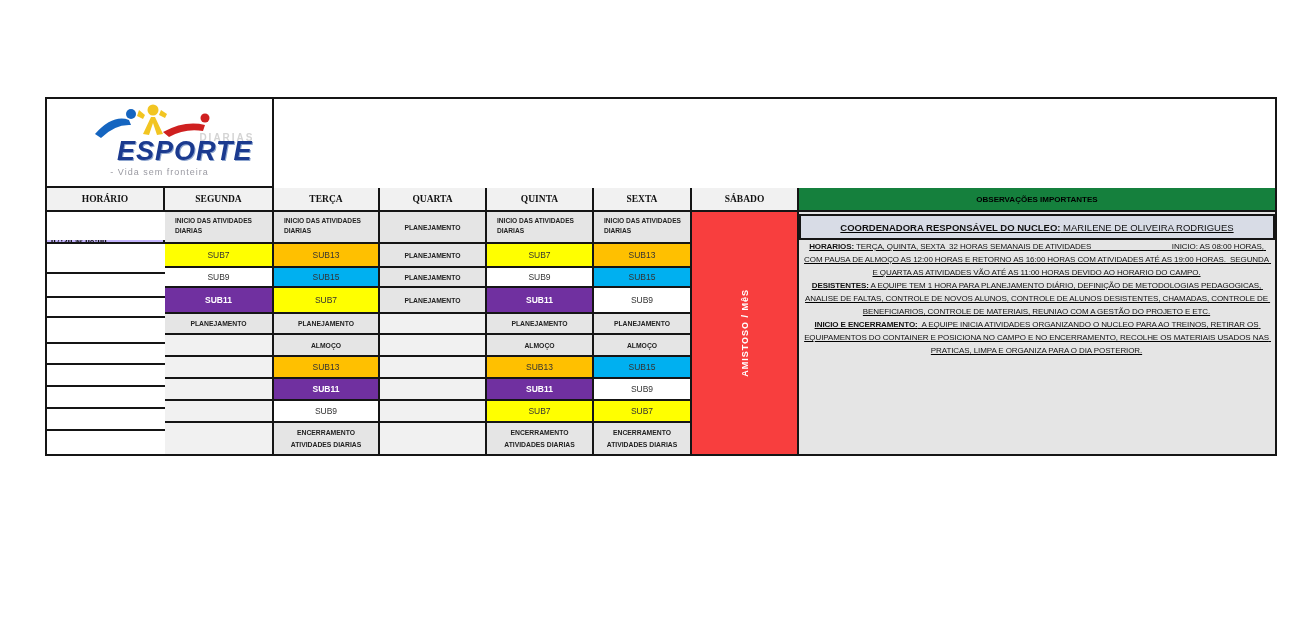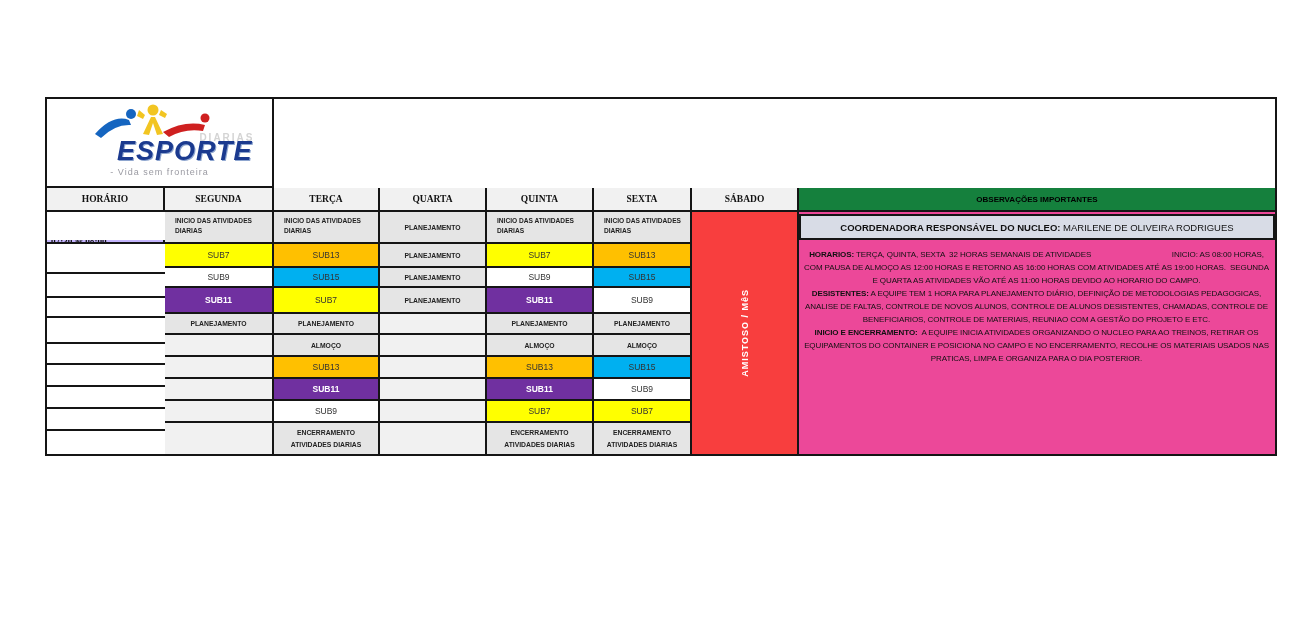--- a/index.html
+++ b/index.html
@@ -21,21 +21,21 @@
   .nb { border-bottom:none; }
 
   .logo-cell  { grid-area:1/1/2/3; background:#fff; position:relative; }
   .title-cell { grid-area:1/3/2/9; border-right:none; gap:42px;
                 font:bold 11.5px "Liberation Sans",sans-serif; color:#111; }
   .obs-header { grid-area:2/8/3/9; border-right:none; background:#15803d;
                 font:bold 8px "Liberation Sans",sans-serif; }
   .sab-cell   { grid-area:3/7/13/8; border-bottom:none; }
   .obs-cell   { grid-area:3/8/13/9; border-right:none; border-bottom:none;
                 display:flex; flex-direction:column; align-items:stretch;
-                justify-content:flex-start; background:#ec4899; }
+                justify-content:flex-start; background:#e5e5e5;text-decoration:underline; }
 
   .hd   { background:#F1F1F1; font:bold 9.5px "Liberation Serif",serif; color:#111; }
   .time { background:#c4b5fd; justify-content:flex-start; padding-left:4px;
           font:bold 9.2px "Liberation Serif",serif; color:#111; text-align:left;margin-top:28px; }
   .empty{ background:#F1F1F1; }
   .start{ background:#E5E5E5; align-items:flex-start; justify-content:flex-start;
           text-align:left; padding:4px 4px 0 10px;
           font:bold 6.6px/1.55 "Liberation Sans",sans-serif; color:#222; }
   .start span { display:inline-block; max-width:92px; }
   .plan, .lunch { background:#E5E5E5; font:bold 6.8px "Liberation Sans",sans-serif; color:#222; }
@@ -47,21 +47,21 @@
 
   .vert-label { writing-mode:vertical-rl; transform:rotate(180deg);
                 color:#fff; font:bold 9px "Liberation Sans",sans-serif;
                 letter-spacing:1px; }
 
   .coord { margin:2px 0 0 0; border:2px solid #151515; background:#D8DCE6;
            height:26px; flex:0 0 auto; display:flex; align-items:center;
            justify-content:center; font:9.5px "Liberation Sans",sans-serif;
            white-space:pre; color:#111; }
   .coord b { font-weight:bold; }
-  .obs-text { padding:8px 6px 0 5px; color:#111;
+  .obs-text { padding:0 6px 0 5px; color:#111;
               font:8px/13px "Liberation Sans",sans-serif; letter-spacing:-0.1px; }
   .obs-p { white-space:pre-wrap; }
   .obs-p b { font-weight:bold; }
 
   
   .logo { position:relative; width:190px; height:80px; margin-top:2px; }
   .logo-figures { position:absolute; left:28px; top:0; }
   .brand { position:absolute; left:8px; top:32px; width:180px;
            font:italic bold 27px "Liberation Sans",sans-serif;
            color:#1b3a8f; letter-spacing:1px; text-align:right;

